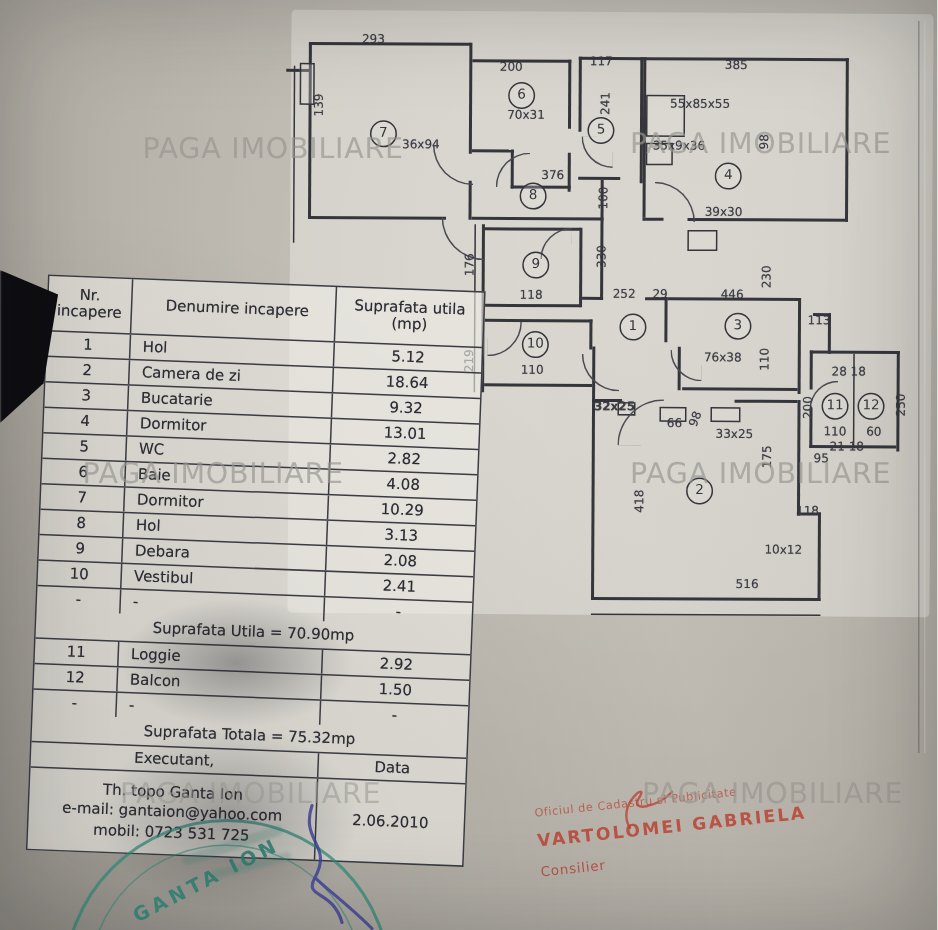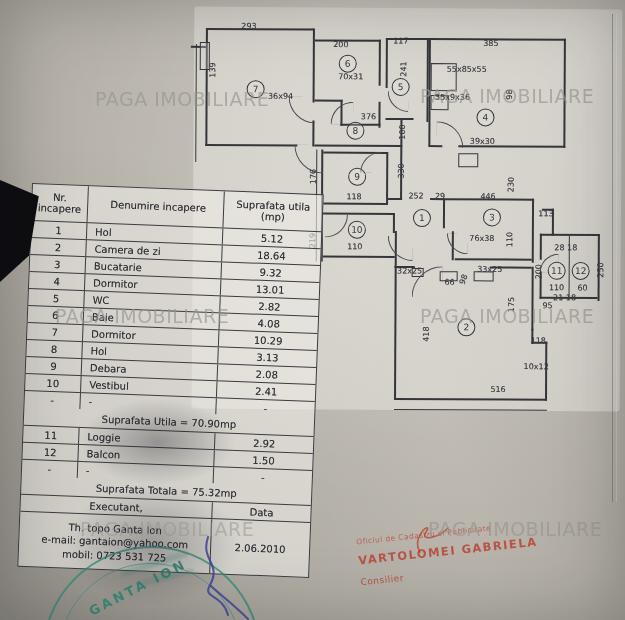--- a/index.html
+++ b/index.html
@@ -162,29 +162,29 @@
       <span class="dim" style="left: 178px; top: 112px; transform: translate(-50%, -50%) rotate(0deg);">376</span>
       <span class="dim" style="left: 292px; top: 136px; transform: translate(-50%, -50%) rotate(0deg);">39x30</span>
       <span class="dim" style="left: 164px; top: 192px; transform: translate(-50%, -50%) rotate(0deg);">118</span>
       <span class="dim" style="left: 226px; top: 191px; transform: translate(-50%, -50%) rotate(0deg);">252</span>
       <span class="dim" style="left: 250px; top: 191px; transform: translate(-50%, -50%) rotate(0deg);">29</span>
       <span class="dim" style="left: 298px; top: 191px; transform: translate(-50%, -50%) rotate(0deg);">446</span>
       <span class="dim" style="left: 356px; top: 208px; transform: translate(-50%, -50%) rotate(0deg);">113</span>
       <span class="dim" style="left: 292px; top: 233px; transform: translate(-50%, -50%) rotate(0deg);">76x38</span>
       <span class="dim" style="left: 165px; top: 242px; transform: translate(-50%, -50%) rotate(0deg);">110</span>
       <span class="dim" style="left: 376px; top: 242px; transform: translate(-50%, -50%) rotate(0deg);">28 18</span>
-      <span class="dim" style="left: 220px; top: 266px; transform: translate(-50%, -50%) rotate(0deg);">32x25</span>
+      <span class="dim" style="left: 220px; top: 266px; transform: translate(-50%, -50%) rotate(0deg); font-weight: bold;">32x25</span>
       <span class="dim" style="left: 260px; top: 277px; transform: translate(-50%, -50%) rotate(0deg);">66</span>
       <span class="dim" style="left: 274px; top: 274px; transform: translate(-50%, -50%) rotate(-70deg);">98</span>
-      <span class="dim" style="left: 300px; top: 264px; transform: translate(-50%, -50%) rotate(0deg);">33x25</span>
+      <span class="dim" style="left: 300px; top: 284px; transform: translate(-50%, -50%) rotate(0deg);">33x25</span>
       <span class="dim" style="left: 367px; top: 282px; transform: translate(-50%, -50%) rotate(0deg);">110</span>
       <span class="dim" style="left: 393px; top: 282px; transform: translate(-50%, -50%) rotate(0deg);">60</span>
       <span class="dim" style="left: 375px; top: 292px; transform: translate(-50%, -50%) rotate(0deg);">21 18</span>
       <span class="dim" style="left: 358px; top: 300px; transform: translate(-50%, -50%) rotate(0deg);">95</span>
-      <span class="dim" style="left: 347px; top: 361px; transform: translate(-50%, -50%) rotate(0deg);">10x12</span>
+      <span class="dim" style="left: 333px; top: 361px; transform: translate(-50%, -50%) rotate(0deg);">10x12</span>
       <span class="dim" style="left: 349px; top: 335px; transform: translate(-50%, -50%) rotate(0deg);">118</span>
       <span class="dim" style="left: 309px; top: 384px; transform: translate(-50%, -50%) rotate(0deg);">516</span>
       <span class="dim" style="left: 22px; top: 66px; transform: translate(-50%, -50%) rotate(-90deg);">139</span>
       <span class="dim" style="left: 213px; top: 64px; transform: translate(-50%, -50%) rotate(-90deg);">241</span>
       <span class="dim" style="left: 319px; top: 89px; transform: translate(-50%, -50%) rotate(-90deg);">98</span>
       <span class="dim" style="left: 212px; top: 127px; transform: translate(-50%, -50%) rotate(-90deg);">100</span>
       <span class="dim" style="left: 123px; top: 172px; transform: translate(-50%, -50%) rotate(-90deg);">176</span>
       <span class="dim" style="left: 211px; top: 166px; transform: translate(-50%, -50%) rotate(-90deg);">330</span>
       <span class="dim" style="left: 321px; top: 179px; transform: translate(-50%, -50%) rotate(-90deg);">230</span>
       <span class="dim" style="left: 123px; top: 236px; transform: translate(-50%, -50%) rotate(-90deg);">219</span>

